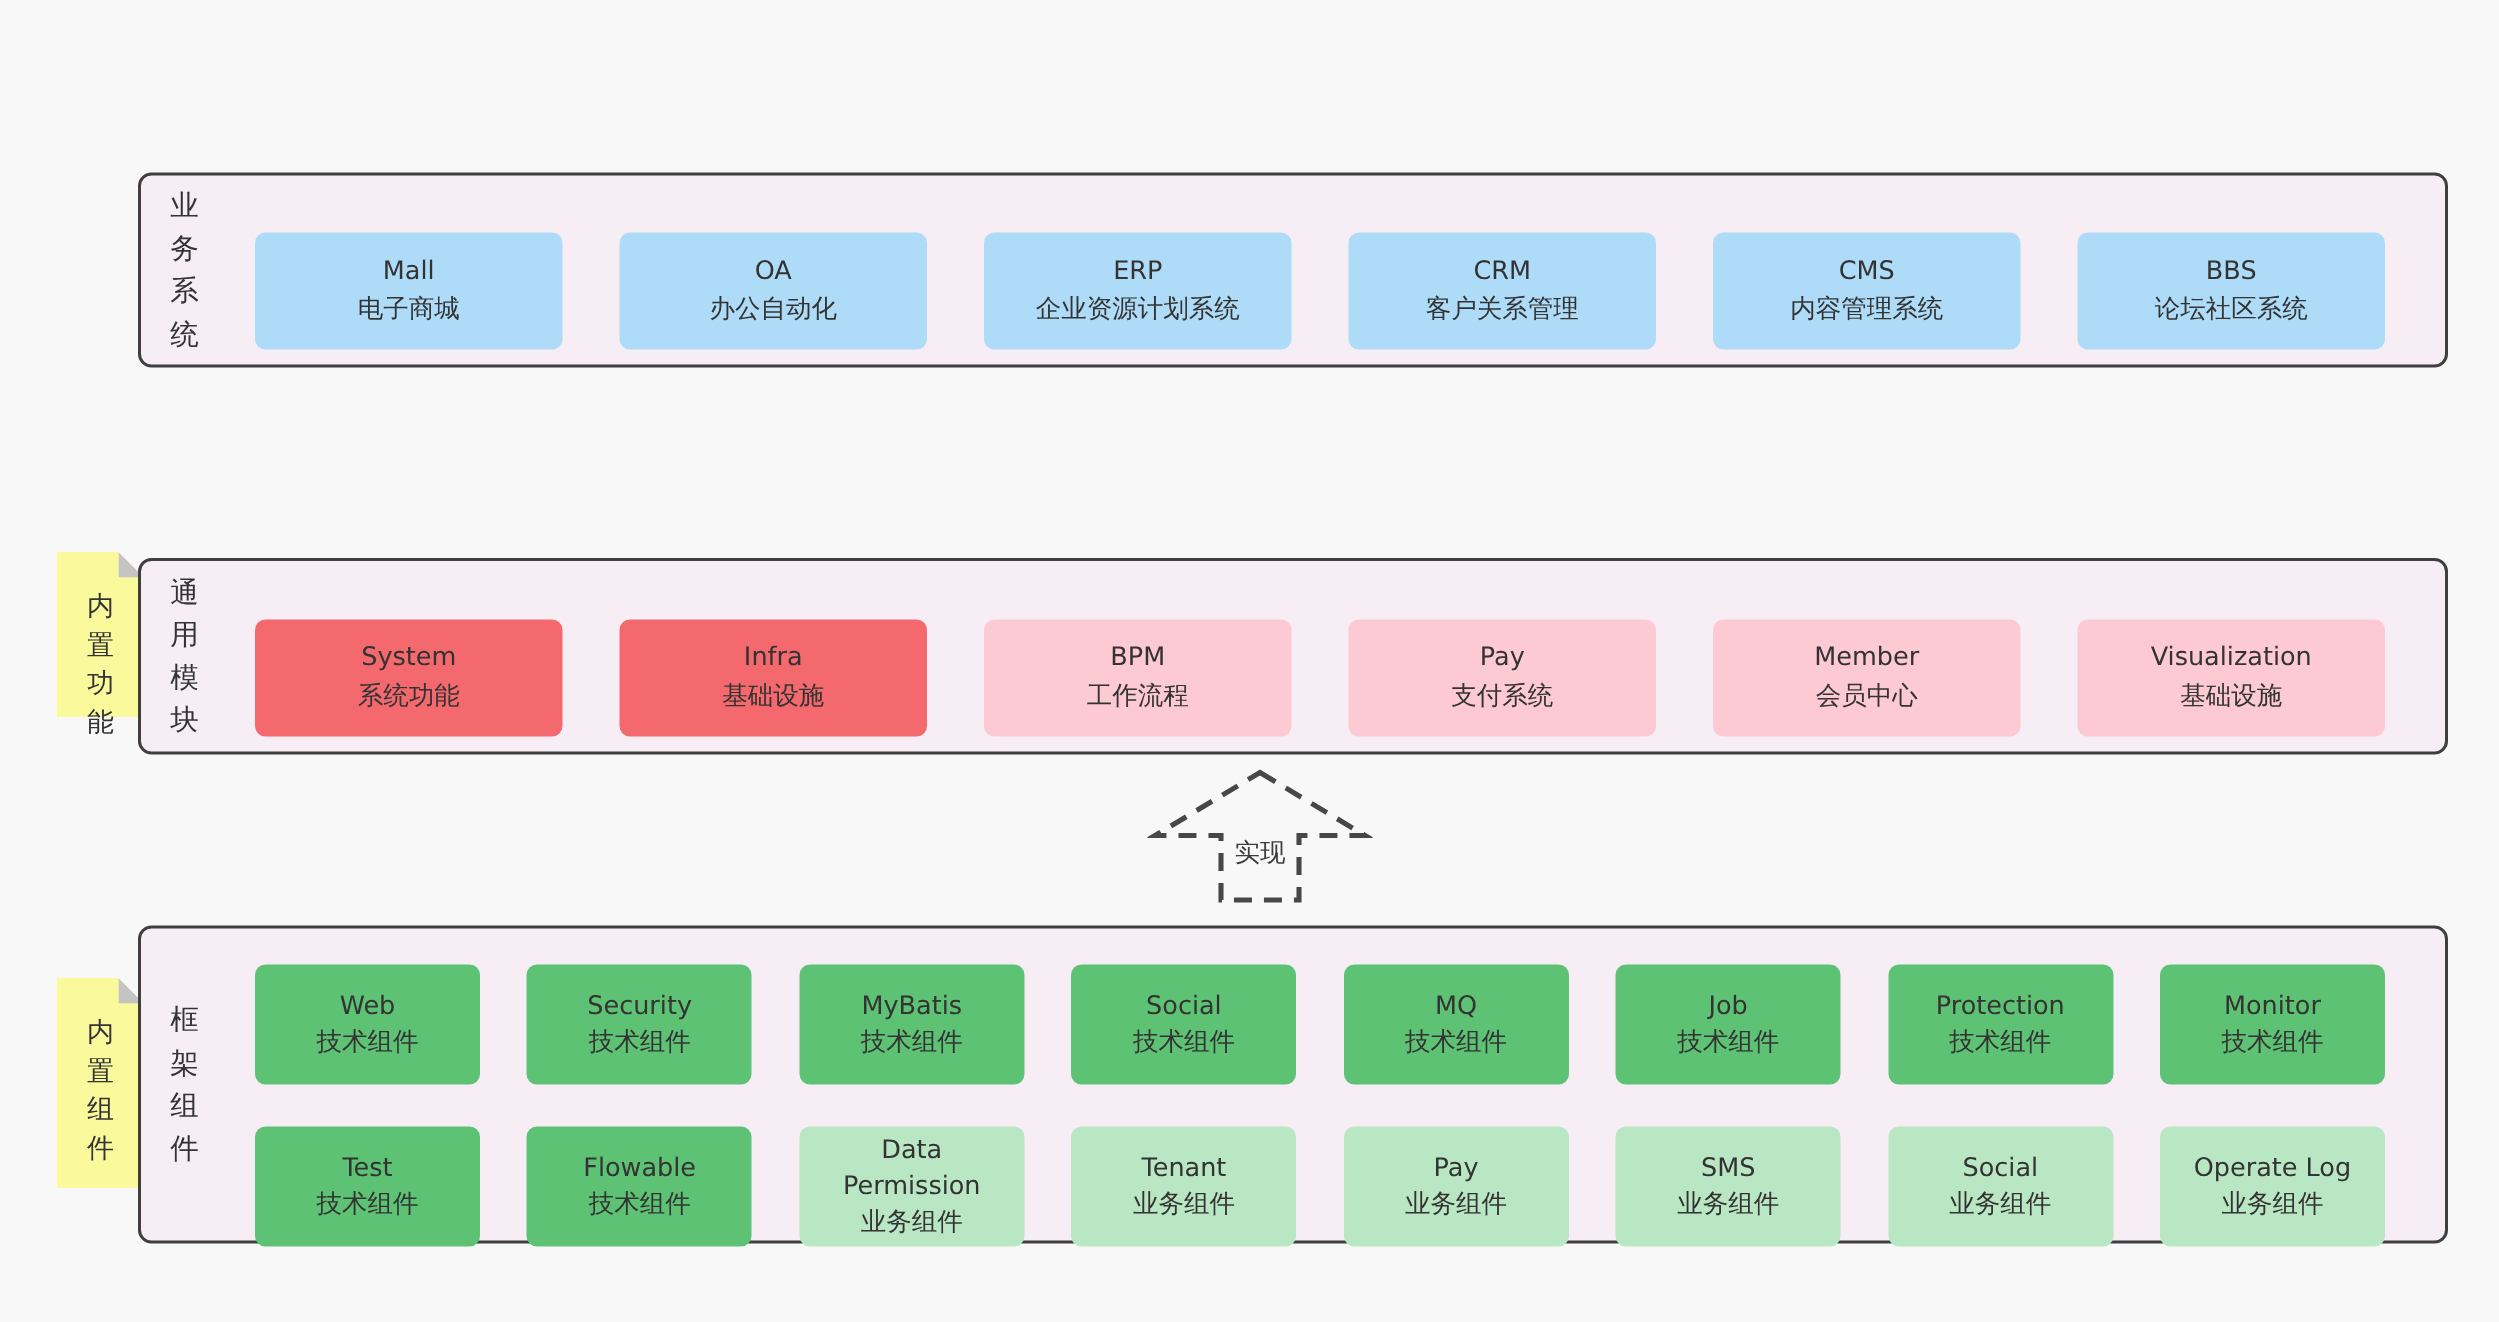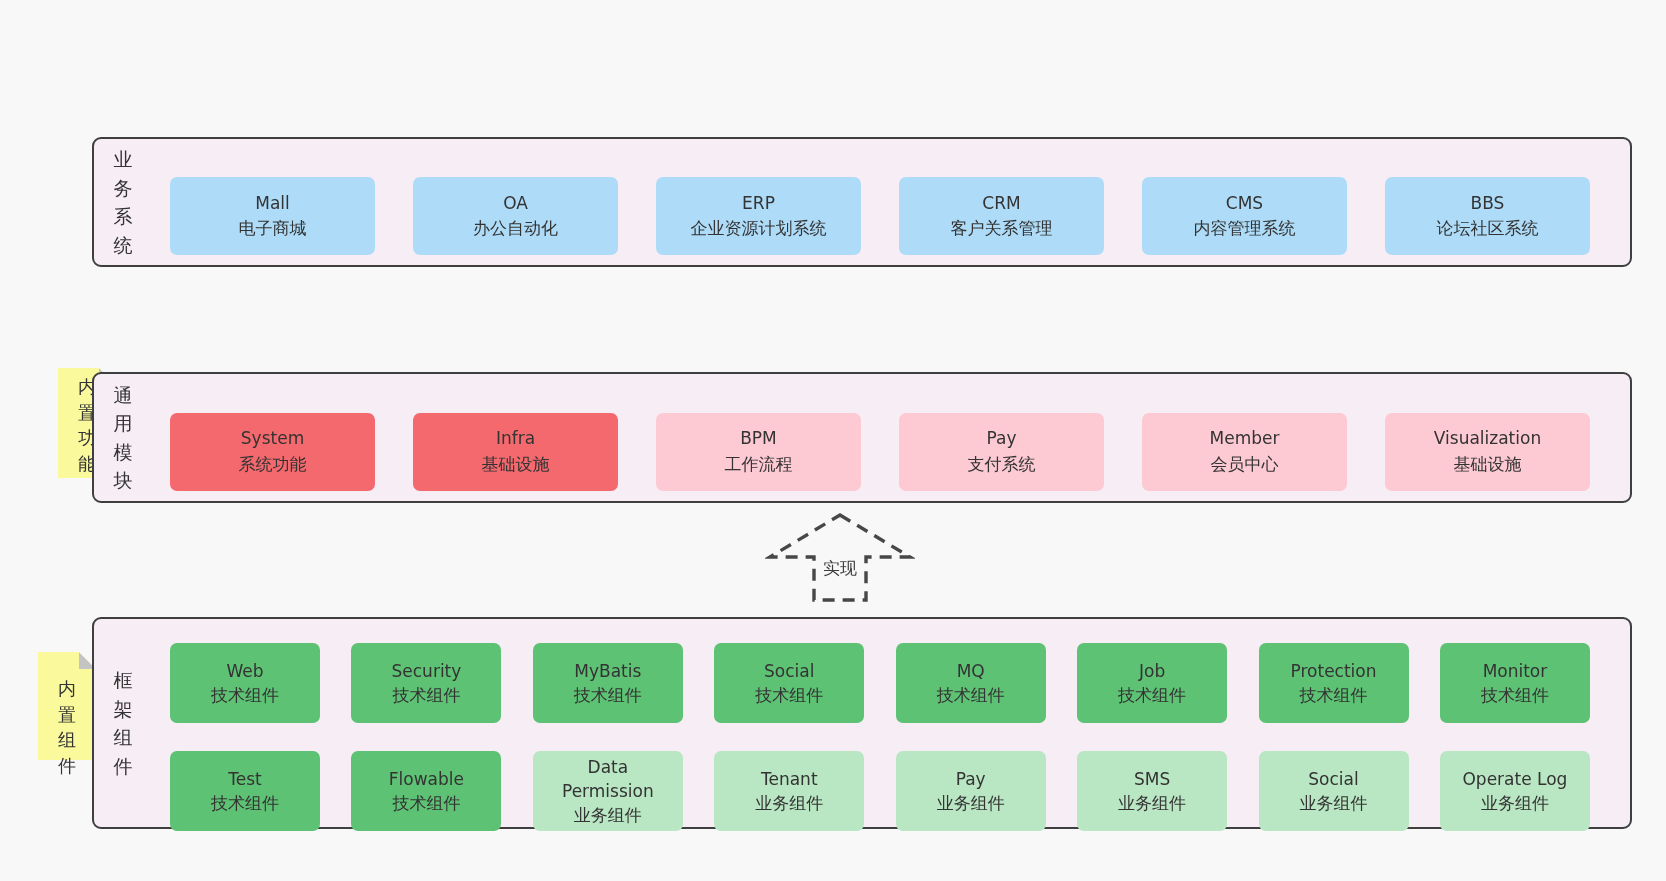--- a/index.html
+++ b/index.html
@@ -13,21 +13,21 @@
 
   
   .layer{
     position:absolute;left:92px;width:1540px;box-sizing:border-box;
     background:var(--container-bg,#f7edf5);
     border:2px solid var(--border,#3f3f3f);
     border-radius:9px;
     display:flex;align-items:center;
     z-index:2;
   }
-  #layer-business{top:137px;height:130px;}
+  #layer-business{top:115px;height:130px;}
   #layer-modules{top:372px;height:131px;}
   #layer-framework{top:617px;height:212px;}
 
   .vlabel{
     margin-left:16px;width:26px;flex-shrink:0;
     font-size:19px;line-height:1.5;text-align:center;
     word-break:break-all;color:var(--text,#333);
   }
 
   .row6{
@@ -56,22 +56,22 @@
   .pink{background:var(--pink,#fdc9d3);}
   .green{background:var(--green,#5ec274);}
   .lightgreen{background:var(--light-green,#b9e6c3);}
 
   
   .tab{
     position:absolute;left:38px;width:58px;box-sizing:border-box;
     background:var(--tab-yellow,#fafa9d);
     z-index:1;
   }
-  #tab-modules{top:368px;height:110px;padding-top:6px;margin-left:20px;}
-  #tab-framework{top:652px;height:108px;padding-top:24px;}
+  #tab-modules{top:368px;height:110px;padding-top:24px;}
+  #tab-framework{top:652px;height:140px;padding-top:24px;}
   .tab-text{
     display:block;margin:0 auto;width:22px;
     font-size:18px;line-height:1.42;text-align:center;word-break:break-all;
     color:var(--text,#333);
   }
   .tab-fold{position:absolute;top:0;right:0;width:17px;height:17px;line-height:0;}
 
   
   .arrow-wrap{position:absolute;width:150px;height:92px;z-index:1;}
   #arrow-build{left:752px;top:261px;}

